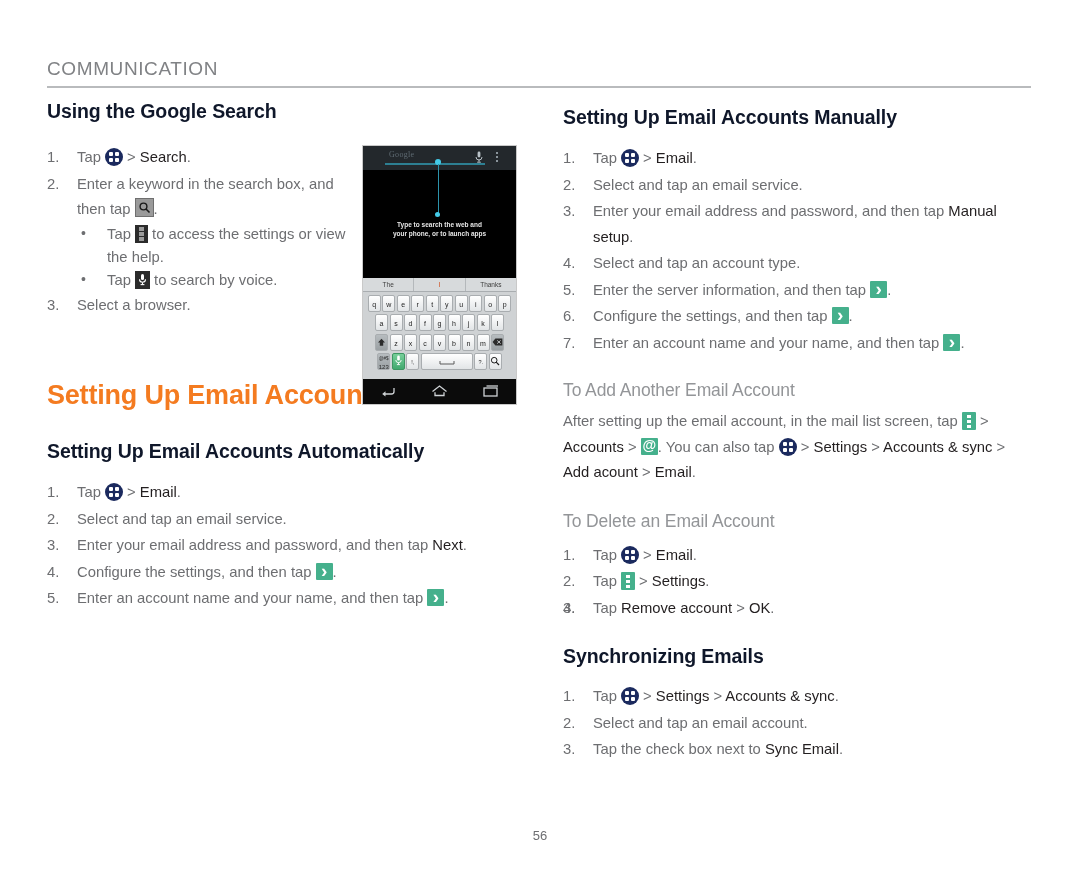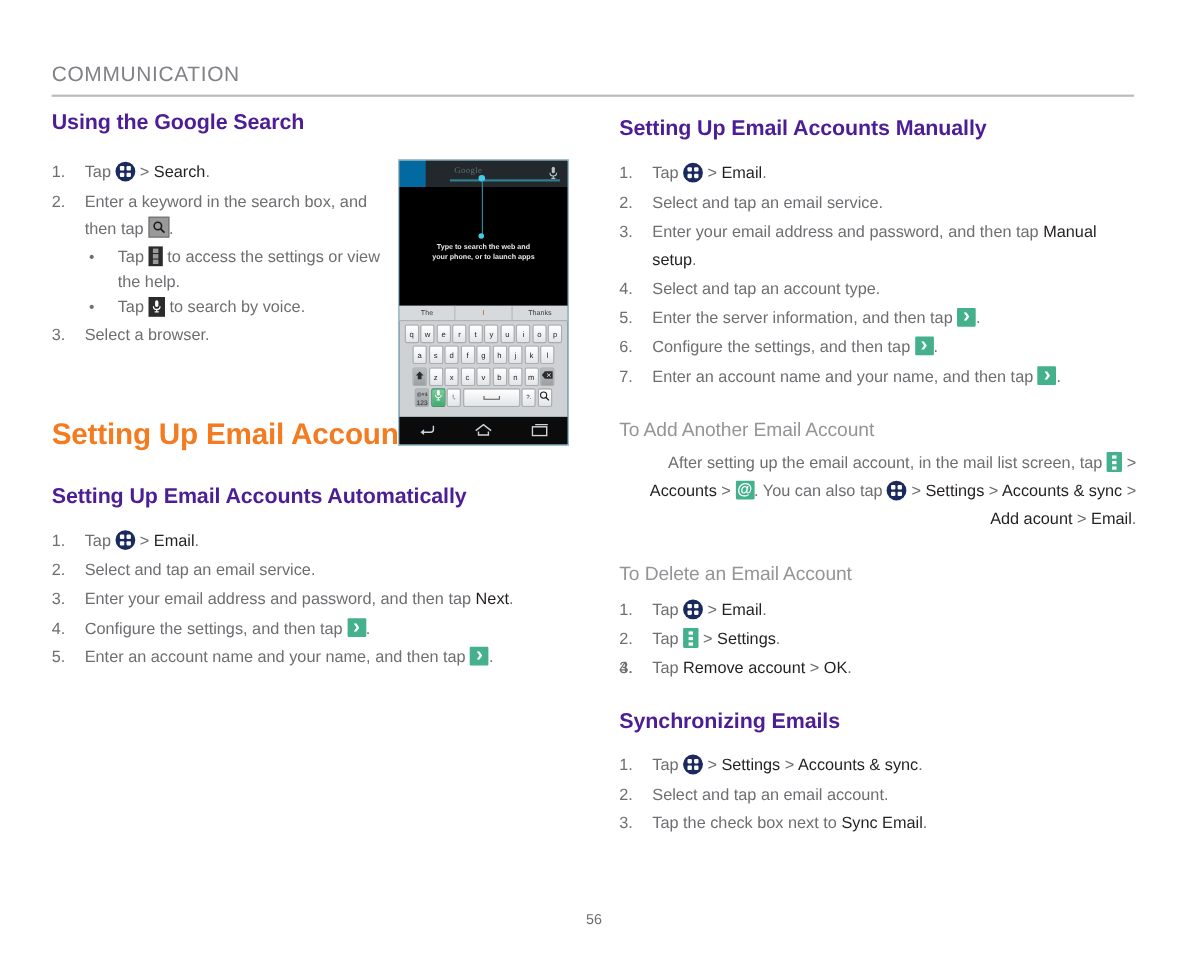--- a/index.html
+++ b/index.html
@@ -61,21 +61,21 @@
     margin: 0;
     font-size: 27px;
     font-weight: 700;
     color: #f47b20;
     letter-spacing: -0.2px;
   }
   h3.section-title {
     margin: 0;
     font-size: 19.5px;
     font-weight: 700;
-    color: #4c1d95;
+    color: #0f172a;
     letter-spacing: -0.1px;
   }
   h4.sub-title {
     margin: 0;
     font-size: 17.5px;
     font-weight: 400;
     color: #939598;
     letter-spacing: -0.1px;
   }
 
@@ -242,26 +242,25 @@
   }
   .ic-mic-dark svg { position:absolute; left:3px; top:2px; }
 
   
   .phone {
     position: absolute;
     left: 362px;
     top: 145px;
     width: 155px;
     height: 260px;
-    background: #0369a1;
+    background: #1d4ed8;
     border: 1px solid #c9c9c9;
     box-sizing: border-box;
     overflow: hidden;
     font-size: 6px;
-    padding-left: 24px;
   }
   .ph-statusbar {
     position: relative;
     height: 24px;
     background: #23282c;
   }
   .ph-google {
     position: absolute;
     left: 26px; top: 4px;
     color: #5f6b73;
@@ -628,21 +627,21 @@
         <span>Configure the settings, and then tap </span><span class="icon ic-next"></span><span>.</span>
       </li>
       <li>
         <span class="num">7.</span>
         <span>Enter an account name and your name, and then tap </span><span class="icon ic-next"></span><span>.</span>
       </li>
     </ol>
 
     <h4 class="sub-title" style="margin-top:24px;">To Add Another Email Account</h4>
 
-    <div class="para" style="margin-top:8px;text-align:right;">
+    <div class="para" style="margin-top:8px;">
       <span>After setting up the email account, in the mail list screen, tap </span><span class="icon ic-menu-green"><i></i><i></i><i></i></span><span class="gt"> &gt; </span><span class="b">Accounts</span><span class="gt"> &gt; </span><span class="icon ic-at"></span><span>. You can also tap </span><span class="icon ic-apps"><i></i><i></i><i></i><i></i></span><span class="gt"> &gt; </span><span class="b">Settings</span><span class="gt"> &gt; </span><span class="b">Accounts &amp; sync</span><span class="gt"> &gt; </span><span class="b">Add acount</span><span class="gt"> &gt; </span><span class="b">Email</span><span>.</span>
     </div>
 
     <h4 class="sub-title" style="margin-top:25px;">To Delete an Email Account</h4>
 
     <ol class="steps" style="margin-top:11px;">
       <li>
         <span class="num">1.</span>
         <span>Tap </span><span class="icon ic-apps"><i></i><i></i><i></i><i></i></span><span class="gt"> &gt; </span><span class="b">Email</span><span>.</span>
       </li>

